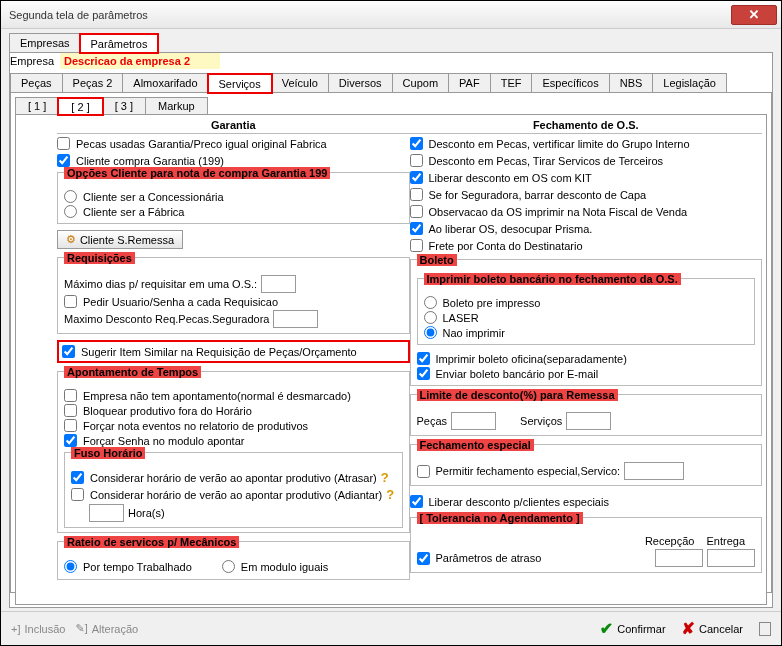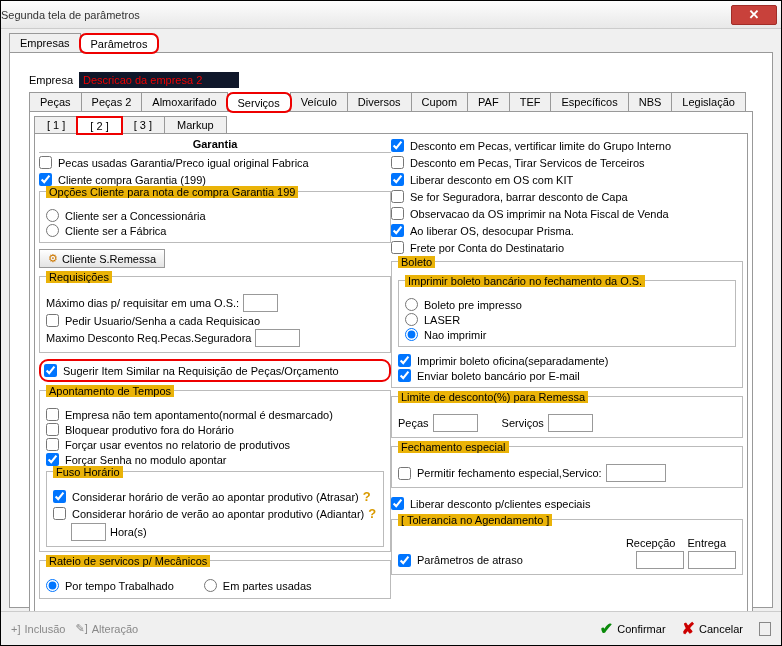--- a/index.html
+++ b/index.html
@@ -1,41 +1,41 @@
 <!DOCTYPE html>
 <html><head>
 <meta charset="utf-8">
 <style>
 * { box-sizing: border-box; font-family: Tahoma, sans-serif; font-size: 11px; }
 body { margin: 0; background: #fff; }
 .window { width: 782px; height: 646px; border: 1px solid #000; background: #f0f0f0; display: flex; flex-direction: column; }
 .titlebar { height: 28px; background: linear-gradient(#fdfdfd,#e8e8e8); display: flex; align-items: center; justify-content: space-between; border-bottom: 1px solid #ccc; }
-.titlebar-title { color: #333; }
+.titlebar-title { padding-left: 8px; color: #333; }
 .close-btn { width: 46px; height: 20px; background: #c8413b; color: #fff; display: flex; align-items: center; justify-content: center; border: 1px solid #a02d28; margin-right: 4px; border-radius: 2px; font-weight: bold; font-size: 13px; }
 .content { flex: 1; padding: 4px 8px 0 8px; overflow: hidden; }
 .tabs-row { display: flex; border-bottom: 1px solid #999; }
 .tab { padding: 3px 10px; border: 1px solid #999; border-bottom: none; background: #f0f0f0; margin-right: -1px; cursor: pointer; }
-.tab.active { background: #fff; position: relative; top: 1px; border-radius: 6px; }
+.tab.active { background: #fff; position: relative; top: 1px; }
 .tab.hl { outline: 2px solid #e00; outline-offset: -1px; }
-.inner-panel { border: 1px solid #999; border-top: none; background: #fff; padding: 19px; height: 555px; }
+.inner-panel { border: 1px solid #999; border-top: none; background: #fff; padding: 0; height: 555px; }
 .empresa-row { display: flex; align-items: center; gap: 6px; margin-bottom: 4px; }
 .empresa-label { color: #000; }
-.empresa-desc { color: #e00; font-weight: normal; background: #0f172a; padding: 2px 4px; min-width: 160px; }
+.empresa-desc { color: #e00; font-weight: bold; background: #fef9c3; padding: 2px 4px; min-width: 160px; }
 .sub-tabs { display: flex; border-bottom: 1px solid #999; }
 .sub-tab { padding: 2px 12px; border: 1px solid #999; border-bottom: none; background: #f0f0f0; margin-right: -1px; cursor: pointer; }
 .sub-tab.active { background: #fff; position: relative; top: 1px; }
 .sub-tab.hl { outline: 2px solid #e00; outline-offset: -1px; }
 .sub-panel { border: 1px solid #999; border-top: none; background: #fff; padding: 4px; height: 490px; }
-.two-col { display: flex; height: 100%; }
+.two-col { display: flex; height: 100%; margin-left: 37px; }
 .col { flex: 1; display: flex; flex-direction: column; gap: 2px; }
 .group-title { text-align: center; font-weight: bold; border-bottom: 1px solid #bbb; padding-bottom: 2px; }
 .chk-row { display: flex; align-items: center; gap: 4px; padding: 1px 0; }
 .chk-row input[type=checkbox], .chk-row input[type=radio] { margin: 0 2px 0 0; }
 .fieldset { border: 1px solid #bbb; padding: 4px 6px; margin-top: 2px; }
-.fieldset-title { position: relative; top: -10px; background: #eab308; display: inline-block; padding: 0 3px; margin-bottom: -8px; }
+.fieldset-title { position: relative; top: -10px; background: #ef4444; display: inline-block; padding: 0 3px; margin-bottom: -8px; font-weight: bold; }
 .text-input { border: 1px solid #999; height: 18px; padding: 0 2px; background: #fff; }
 .btn { border: 1px solid #999; background: linear-gradient(#fff,#e4e4e4); padding: 2px 8px; display: inline-flex; align-items: center; gap: 4px; cursor: pointer; }
 .row { display: flex; align-items: center; gap: 4px; padding: 1px 0; }
 .hl-box { border: 2px solid #e00; padding: 2px 3px; }
 .help-icon { color: #d99a00; font-weight: bold; font-size: 13px; }
 .footer { height: 34px; border-top: 1px solid #ccc; display: flex; align-items: center; justify-content: space-between; padding: 0 10px; background: #f0f0f0; }
 .footer-left { display: flex; gap: 10px; color: #888; }
 .footer-right { display: flex; gap: 16px; align-items: center; }
 .footer-btn { display: flex; align-items: center; gap: 4px; cursor: pointer; }
 .check-icon { color: #0a8a0a; font-size: 16px; font-weight: bold; }
@@ -125,40 +125,40 @@
                 <div class="chk-row">
                     <input type="checkbox" style="">
                     <label>Pedir Usuario/Senha a cada Requisicao</label>
                   </div>
                 <div class="row">
                     <label>Maximo Desconto Req.Pecas.Seguradora</label>
                     <input class="text-input" style="width: 45px;">
                   </div>
               </div>
 
-              <div class="hl-box" style="margin-top:4px;border-radius:9px;">
+              <div class="hl-box" style="margin-top:4px;">
                 <div class="chk-row">
                     <input type="checkbox" checked="" style="">
                     <label>Sugerir Item Similar na Requisição de Peças/Orçamento</label>
                   </div>
               </div>
 
               <div class="fieldset" style="margin-top:6px;">
                 <div class="fieldset-title">Apontamento de Tempos</div>
                 <div class="chk-row">
                     <input type="checkbox" style="">
                     <label>Empresa não tem apontamento(normal é desmarcado)</label>
                   </div>
                 <div class="chk-row">
                     <input type="checkbox" style="">
                     <label>Bloquear produtivo fora do Horário</label>
                   </div>
                 <div class="chk-row">
                     <input type="checkbox" style="">
-                    <label>Forçar usar eventos no relatorio de produtivos</label>
+                    <label>Forçar nota eventos no relatorio de produtivos</label>
                   </div>
                 <div class="chk-row">
                     <input type="checkbox" checked="" style="">
                     <label>Forçar Senha no modulo apontar</label>
                   </div>
                 <div class="fieldset" style="margin-top:4px;">
                   <div class="fieldset-title">Fuso Horário</div>
                   <div class="chk-row">
                       <input type="checkbox" checked="" style="">
                       <label>Considerar horário de verão ao apontar produtivo (Atrasar)</label>
@@ -178,27 +178,28 @@
 
               <div class="fieldset" style="margin-top:6px;">
                 <div class="fieldset-title">Rateio de servicos p/ Mecânicos</div>
                 <div class="row" style="gap:30px;">
                   <span class="chk-row">
                       <input type="radio" name="rat" checked="" style="">
                       <label>Por tempo Trabalhado</label>
                     </span>
                   <span class="chk-row">
                       <input type="radio" name="rat" style="">
-                      <label>Em partes usadas</label>
+                      <label>Em modulo iguais</label>
                     </span>
                 </div>
               </div>
             </div>
 
             <div class="col">
+              <div class="group-title">Fechamento de O.S.</div>
               <div class="chk-row">
                   <input type="checkbox" checked="" style="">
                   <label>Desconto em Pecas, vertificar limite do Grupo Interno</label>
                 </div>
               <div class="chk-row">
                   <input type="checkbox" style="">
                   <label>Desconto em Pecas, Tirar Servicos de Terceiros</label>
                 </div>
               <div class="chk-row">
                   <input type="checkbox" checked="" style="">

